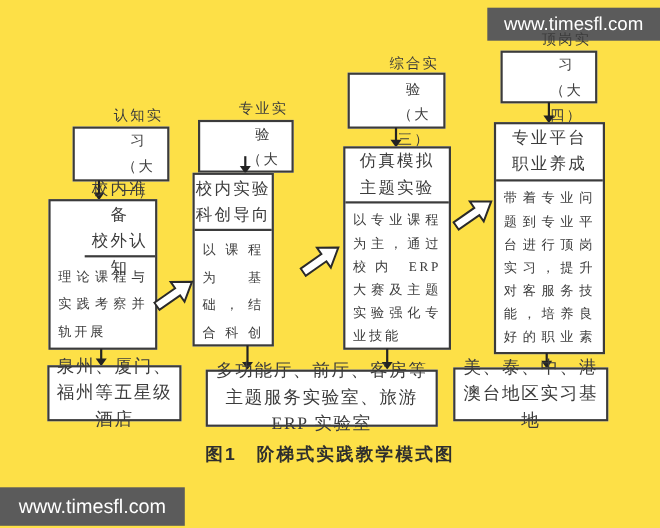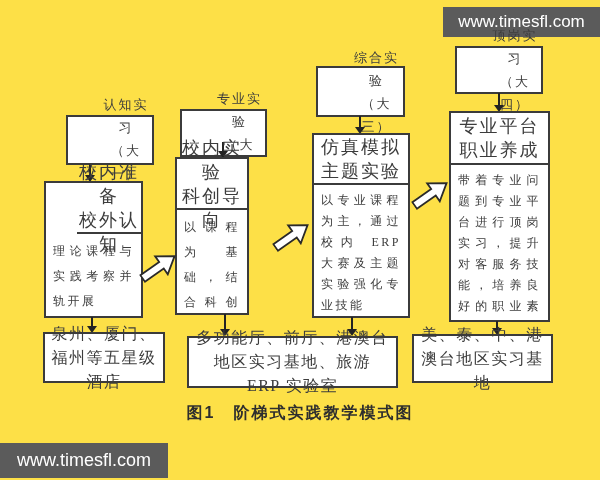--- a/index.html
+++ b/index.html
@@ -14,21 +14,21 @@
   .center-text{
     display:flex;align-items:center;justify-content:center;text-align:center;
     white-space:pre-line;
     padding-left:32px;
   }
   .phase{font-size:13px;line-height:23px;letter-spacing:2px;}
   .split{display:flex;flex-direction:column;}
   .split-top{
     box-sizing:border-box;border-bottom:2px solid #3b3b3b;flex:0 0 auto;
     display:flex;align-items:center;justify-content:center;text-align:center;
-    white-space:pre-line;font-size:18px;line-height:24px;letter-spacing:2px;
+    white-space:pre-line;font-size:15px;line-height:24px;letter-spacing:2px;
   }
   .split-body{
     flex:1 1 auto;padding:5px 7px;font-size:12px;line-height:21px;
     letter-spacing:2.5px;text-align:justify;overflow:hidden;
   }
   .split-body.lh-lg{line-height:25px;}
   .base{font-size:16px;line-height:24px;letter-spacing:1.5px;padding:2px 6px;}
   .varrow{position:absolute;width:12px;}
   .varrow::before{
     content:"";position:absolute;left:50%;transform:translateX(-50%);
@@ -85,21 +85,21 @@
   <div class="box center-text phase" style="left:316px;top:66px;width:89px;height:51px;">综合实验
 （大三）</div>
   <div class="varrow" style="left:354px;top:116px;height:18px;"></div>
   <div class="box split" style="left:312px;top:133px;width:98px;height:185px;">
     <div class="split-top" style="height:50px;">仿真模拟
 主题实验</div>
     <div class="split-body">以专业课程为主，通过校内 ERP 大赛及主题实验强化专业技能</div>
   </div>
   <div class="varrow" style="left:346px;top:317px;height:19px;"></div>
 
-  <div class="box center-text base" style="left:187px;top:336px;width:211px;height:52px;">多功能厅、前厅、港澳台地区实习基地、旅游 ERP 实验室</div>
+  <div class="box center-text base" style="left:187px;top:336px;width:211px;height:52px;">多功能厅、前厅、客房等主题服务实验室、旅游 ERP 实验室</div>
 
   <div class="box center-text phase" style="left:455px;top:46px;width:88px;height:48px;">顶岗实习
 （大四）</div>
   <div class="varrow" style="left:493px;top:93px;height:19px;"></div>
   <div class="box split" style="left:449px;top:111px;width:101px;height:211px;">
     <div class="split-top" style="height:52px;">专业平台
 职业养成</div>
     <div class="split-body">带着专业问题到专业平台进行顶岗实习，提升对客服务技能，培养良好的职业素养</div>
   </div>
   <div class="varrow" style="left:491px;top:321px;height:14px;"></div>

